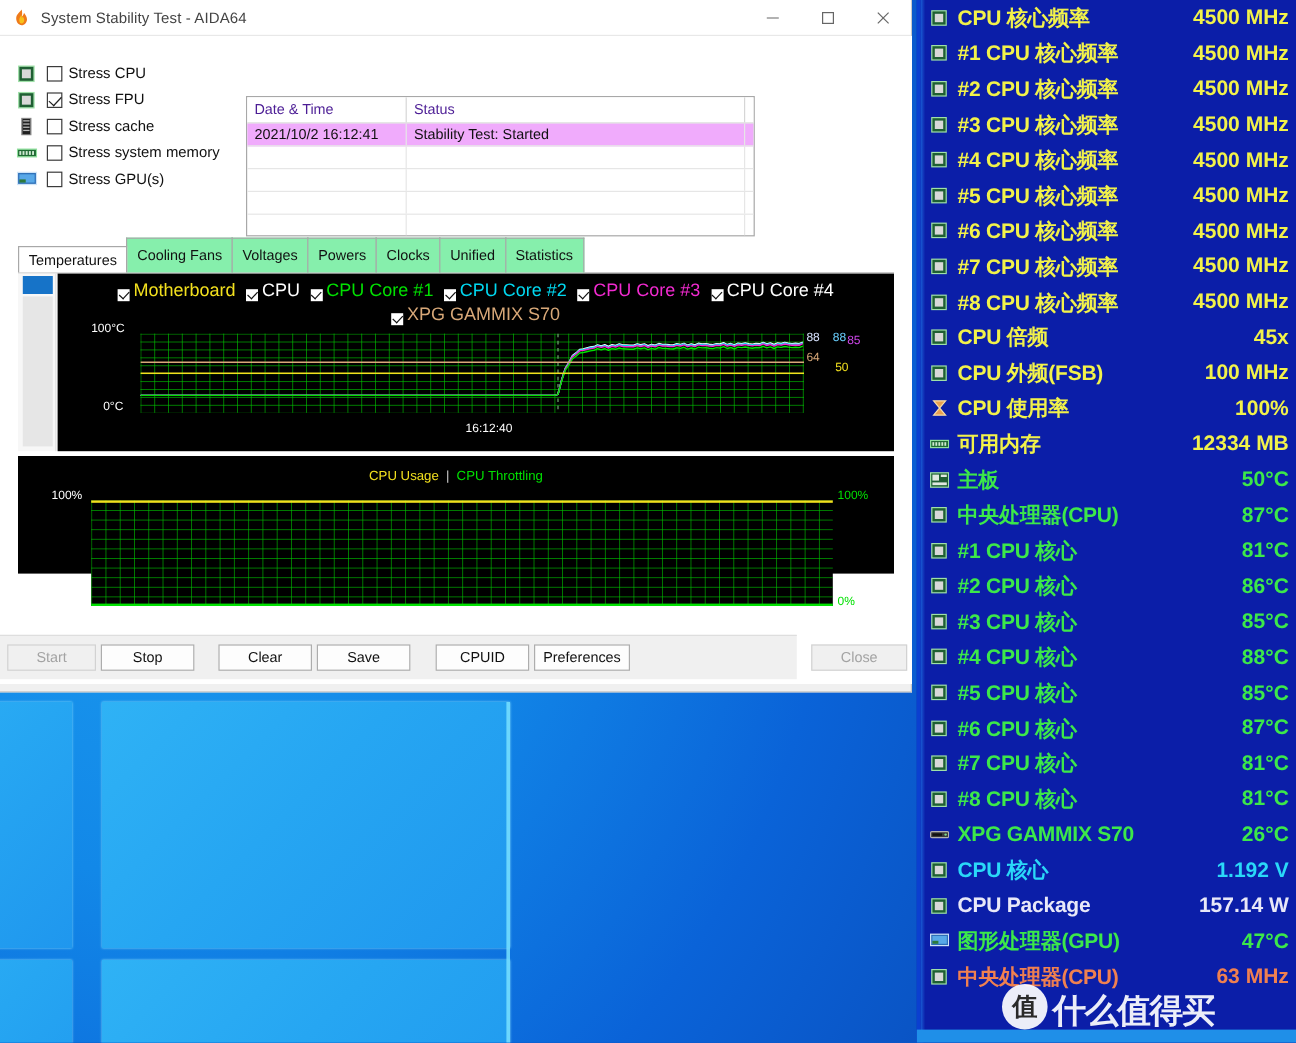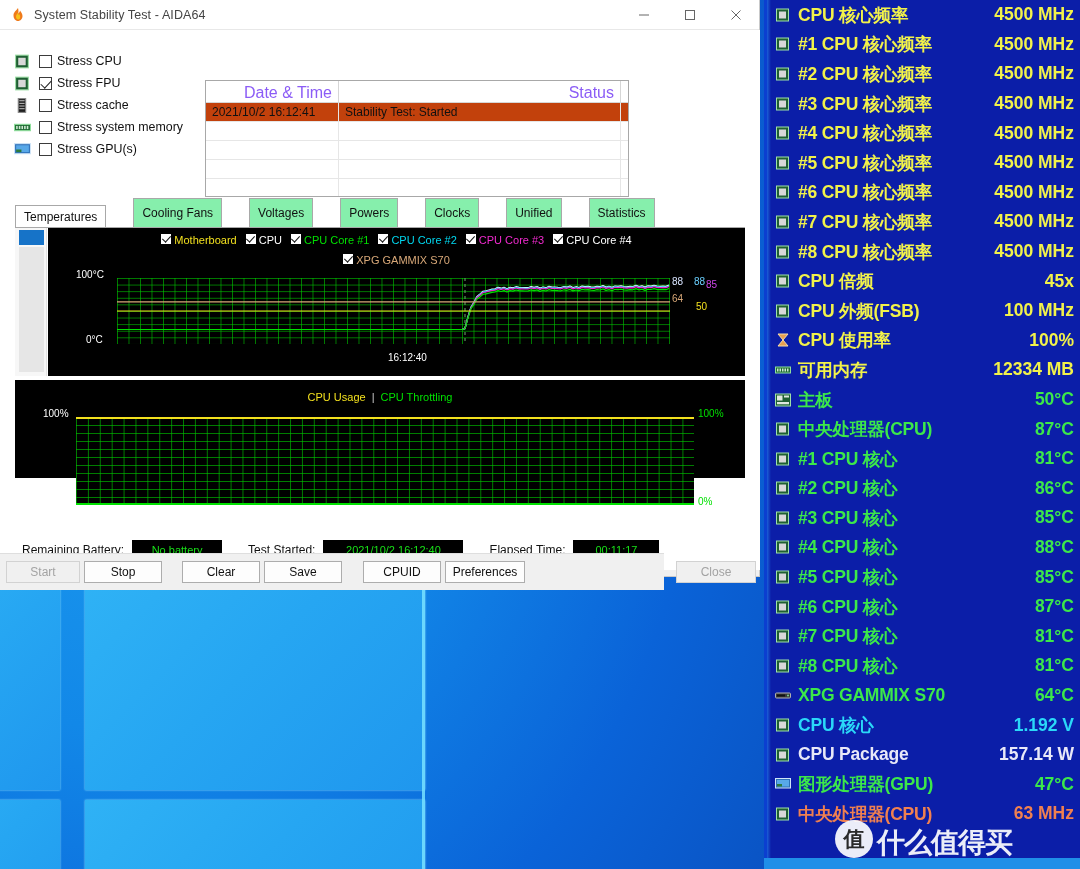--- a/index.html
+++ b/index.html
@@ -69,34 +69,34 @@
   }
   .stress-lbl { font-size: 12.4px; color: #111; white-space: nowrap; }
 
   
   #logtable {
     position: absolute; left: 205px; top: 50px; width: 424px; height: 117px;
     border: 1px solid #a8a8a8; background: #fff; overflow: hidden;
   }
   #logtable .hdr { display: flex; height: 22px; border-bottom: 1px solid #d6d6d6; background:#fff;}
   #logtable .hdr div {
-    font-size: 16px; color: #8b5cf6; padding: 3px 6px; border-right: 1px solid #d6d6d6; text-align: right;
+    font-size: 12px; color: #4c1d95; padding: 3px 6px; border-right: 1px solid #d6d6d6;
   }
   #logtable .hc0 { width: 133px; }
   #logtable .hc1 { width: 282px; }
   .logrow { display: flex; height: 19px; border-bottom: 1px solid #e6e6e6; }
-  .logrow.sel { background: #c2410c; }
+  .logrow.sel { background: #f0abfc; }
   .logrow div { font-size: 12px; color: #111; padding: 2px 6px; border-right: 1px solid #e6e6e6; }
   .lc0 { width: 133px; }
   .lc1 { width: 282px; }
 
   
   #tabs {
     position: absolute; left: 15px; top: 176px; width: 730px; height: 22px;
-    border-bottom: 1px solid #a8a8a8; display: flex; align-items: flex-end; gap: 28px;
+    border-bottom: 1px solid #a8a8a8; display: flex; align-items: flex-end;
   }
   .tab {
     height: 29px; padding: 0 8px; font-size: 12px; color: #111;
     border: 1px solid #a8a8a8; border-bottom: none; background: #86efac;
     display: flex; align-items: center; margin-right: -1px;
   }
   .tab.active { background: #ffffff; position: relative; z-index: 2; height: 22px; }
 
   
   #chart-area {
@@ -112,21 +112,21 @@
 
   .graphbox { background: #000; position: absolute; }
   #temp-graph { left: 33px; top: 0px; width: 697px; height: 148px; }
   #usage-graph { left: 0px; top: 152px; width: 730px; height: 98px; }
 
   .legend {
     position: absolute; left: 0; top: 6px; width: 100%;
     display: flex; justify-content: center; flex-wrap: wrap; gap: 0 9px;
   }
   .legend2 { top: 26px; }
-  .lgitem { display: flex; align-items: flex-start; font-size: 11px; white-space: nowrap; }
+  .lgitem { display: flex; align-items: flex-end; font-size: 15px; white-space: nowrap; }
   .lgcb {
     width: 10px; height: 10px; background: #fff; margin-right: 3px; position: relative; flex:0 0 auto;
   }
   .lgcb::after {
     content: ""; position: absolute; left: 2.5px; top: -0.5px; width: 4px; height: 7px;
     border: solid #111; border-width: 0 1.4px 1.4px 0; transform: rotate(43deg);
   }
 
   .gridwrap { position: absolute; }
   .grid-bg {
@@ -144,21 +144,21 @@
     background: #fff; display: flex; align-items: center; padding-left: 22px;
   }
   .st-lbl { font-size: 12px; color: #111; margin-right: 8px; }
   .st-val {
     background: #000; color: #18e018; font-size: 11px; padding: 4px 0;
     text-align: center; margin-right: 26px; font-family: "Liberation Sans", sans-serif;
   }
 
   
   #btnbar {
-    position: absolute; left: 0; top: 553px; width: 664px; height: 37px;
+    position: absolute; left: 0; top: 529px; width: 664px; height: 37px;
     background: #f0f0f0; border-top: 1px solid #dedede;
   }
   .btn {
     position: absolute; top: 7px; height: 22px; border: 1px solid #adadad;
     background: #fdfdfd; font-size: 12px; color: #111;
     display: flex; align-items: center; justify-content: center;
   }
   .btn.disabled { color: #a3a3a3; background: #f0f0f0; border-color: #d2d2d2; }
 
   
@@ -627,21 +627,21 @@
       <span class="olabel" style="color:#3ce84a">#8 CPU 核心</span>
       <span class="ovalue" style="color:#3ce84a">81°C</span>
     </div>
     <div class="orow">
       <span class="oicon"><svg width="16" height="14" viewBox="0 0 16 14">
           <rect x="0.5" y="5" width="15" height="5" rx="1" fill="#3a3a3a" stroke="#b0b0b0" stroke-width="1"></rect>
         <rect x="2" y="6.5" width="8" height="2" fill="#111"></rect>
           <circle cx="13" cy="7.5" r="1" fill="#7fd88f"></circle>
         </svg></span>
       <span class="olabel" style="color:#3ce84a">XPG GAMMIX S70</span>
-      <span class="ovalue" style="color:#3ce84a">64°C</span>
+      <span class="ovalue" style="color:#3ce84a">26°C</span>
     </div>
     <div class="orow">
       <span class="oicon"><svg width="16" height="14" viewBox="0 0 16 14">
           <rect x="1.5" y="1" width="12" height="12" fill="#1f5f33" stroke="#9fe0a8" stroke-width="1"></rect>
         <rect x="4" y="3.5" width="7" height="7" fill="#d8d8d8"></rect>
         </svg></span>
       <span class="olabel" style="color:#2ad8f8">CPU 核心</span>
       <span class="ovalue" style="color:#2ad8f8">1.192 V</span>
     </div>
     <div class="orow">

